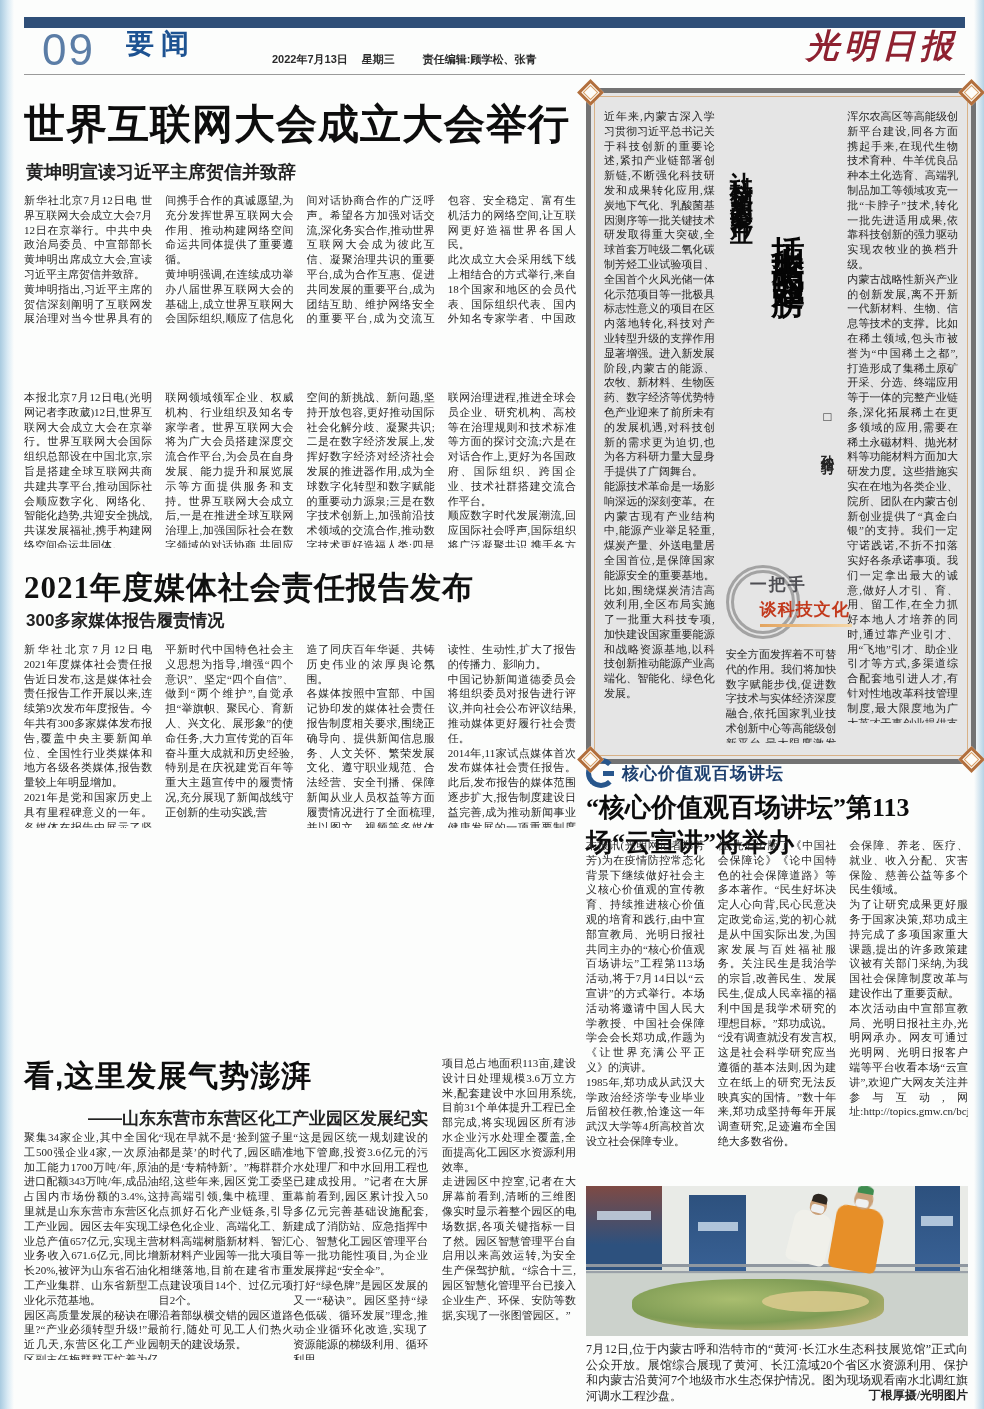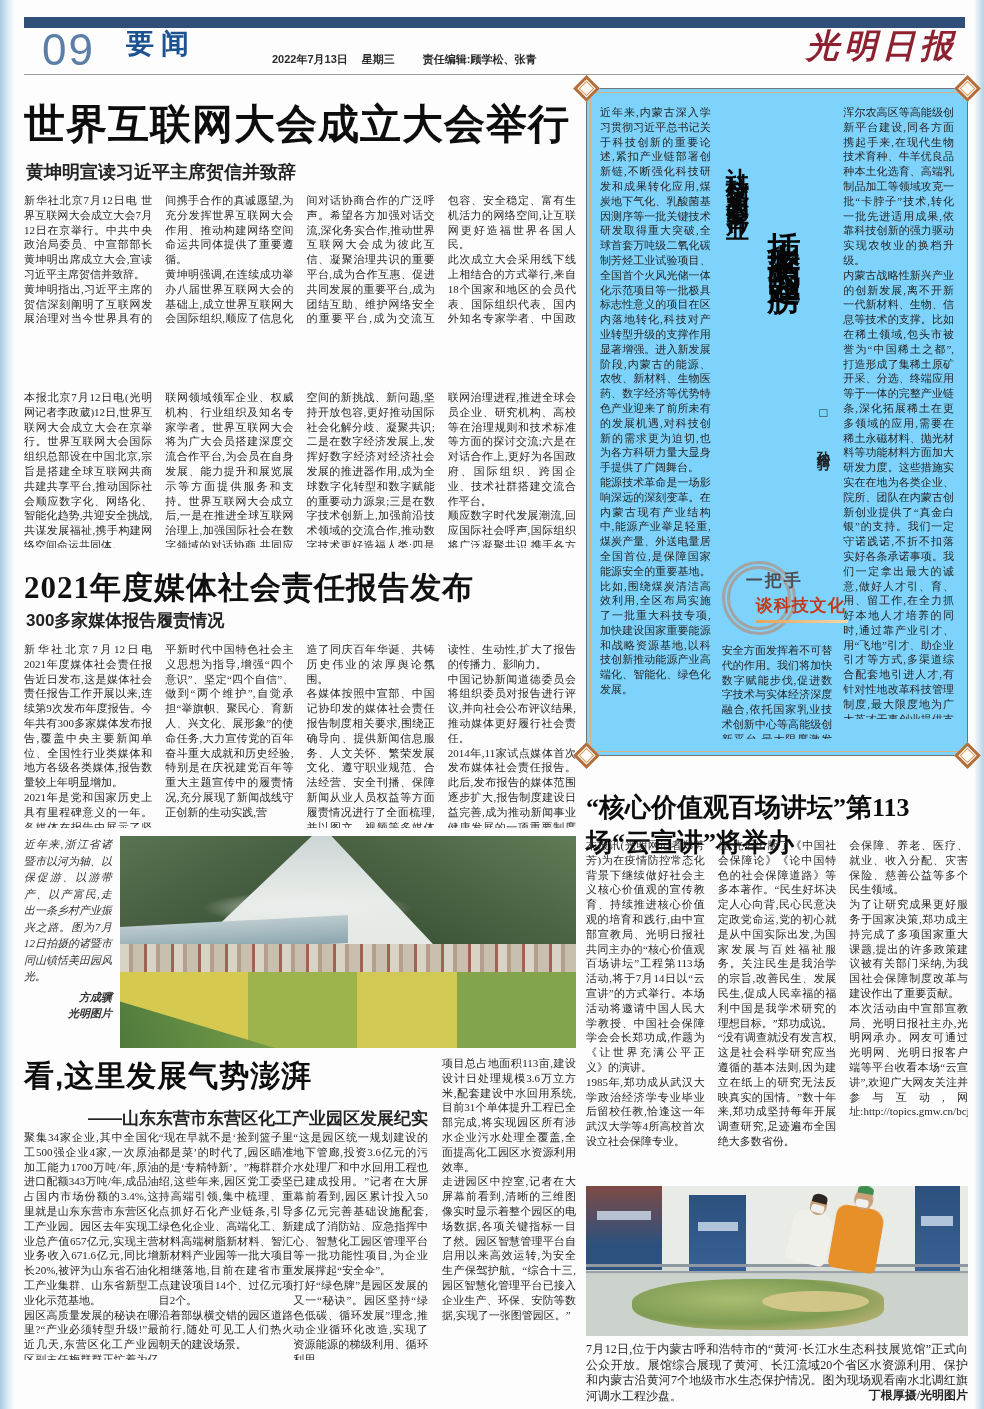--- a/index.html
+++ b/index.html
@@ -73,22 +73,22 @@
   .a4-sub{font-size:17px;font-weight:bold;color:#222;margin-top:10px;
         font-family:"Liberation Sans","DejaVu Sans",sans-serif;text-align:right;}
   .a4-byline{margin:10px 0 8px;display:flex;align-items:baseline;gap:8px;}
   .a4-byline .role{font-size:10.5px;color:#333;}
   .a4-byline .name{font-size:14px;font-weight:bold;font-style:italic;color:#111;}
   .a4-body{display:flex;height:230px;}
   .a4-body>div{flex:1;}
   .a4-side{width:134px;height:353px;}
 
   
-  .sci-box{position:absolute;left:586px;top:88px;width:380px;height:666px;background:#7dd3fc;
-        border:1px solid #737373;}
+  .sci-box{position:absolute;left:586px;top:88px;width:380px;height:666px;background:#e5e5e5;
+        border:5px solid #737373;}
   .sci-box::before{content:"";position:absolute;inset:3px;border:1px solid #d8b astroke;border:1px solid #d8b186;pointer-events:none;}
   .knot{position:absolute;width:13px;height:13px;border:3px solid #b26f3d;background:#fdfcf8;
         transform:rotate(45deg);z-index:3;}
   .knot::after{content:"";position:absolute;inset:1px;border:1px solid #d79d63;}
   .knot.tl{left:-10px;top:-10px}.knot.tr{right:-10px;top:-10px}
   .knot.bl{left:-10px;bottom:-10px}.knot.br{right:-10px;bottom:-10px}
   .sci-inner{position:absolute;inset:0;padding:16px 13px;display:flex;gap:11px;z-index:1;}
   .sci-col{width:112px;overflow:hidden;}
   .sci-mid{width:112px;display:flex;flex-direction:column;}
   .vtitle-block{height:452px;display:flex;justify-content:center;gap:8px;}
@@ -190,38 +190,20 @@
     <div class="coltext">新华社北京7月12日电 2021年度媒体社会责任报告近日发布,这是媒体社会责任报告工作开展以来,连续第9次发布年度报告。今年共有300多家媒体发布报告,覆盖中央主要新闻单位、全国性行业类媒体和地方各级各类媒体,报告数量较上年明显增加。
 2021年是党和国家历史上具有里程碑意义的一年。各媒体在报告中展示了坚持以习近</div>
     <div class="coltext">平新时代中国特色社会主义思想为指导,增强“四个意识”、坚定“四个自信”、做到“两个维护”,自觉承担“举旗帜、聚民心、育新人、兴文化、展形象”的使命任务,大力宣传党的百年奋斗重大成就和历史经验,特别是在庆祝建党百年等重大主题宣传中的履责情况,充分展现了新闻战线守正创新的生动实践,营</div>
     <div class="coltext">造了同庆百年华诞、共铸历史伟业的浓厚舆论氛围。
 各媒体按照中宣部、中国记协印发的媒体社会责任报告制度相关要求,围绕正确导向、提供新闻信息服务、人文关怀、繁荣发展文化、遵守职业规范、合法经营、安全刊播、保障新闻从业人员权益等方面履责情况进行了全面梳理,并以图文、视频等多媒体形式呈现,增强了报告的可</div>
     <div class="coltext">读性、生动性,扩大了报告的传播力、影响力。
 中国记协新闻道德委员会将组织委员对报告进行评议,并向社会公布评议结果,推动媒体更好履行社会责任。
 2014年,11家试点媒体首次发布媒体社会责任报告。此后,发布报告的媒体范围逐步扩大,报告制度建设日益完善,成为推动新闻事业健康发展的一项重要制度安排。</div>
   </div>
 
-  <div class="lphoto-row">
-    <div class="lcaption">
-      <span>近年来,浙江省诸暨市以河为轴、以保促游、以游带产、以产富民,走出一条乡村产业振兴之路。图为7月12日拍摄的诸暨市同山镇恬美田园风光。</span>
-      <div class="lcredit">
-        <div>方成骥</div>
-        <div>光明图片</div>
-      </div>
-    </div>
-    <div class="lphoto">
-      <div class="mountain1"></div>
-      <div class="mountain2"></div>
-      <div class="mist"></div>
-      <div class="river"></div>
-      <div class="village"></div>
-      <div class="fields"></div>
-      <div class="field-fg"></div>
-    </div>
-  </div>
 
   <div class="a4">
     <div class="a4-main">
       <div class="a4-head">看,这里发展气势澎湃</div>
       <div class="a4-sub">——山东东营市东营区化工产业园区发展纪实</div>
       <div class="a4-body">
         <div class="coltext">聚集34家企业,其中全国化工500强企业4家,一次原油加工能力1700万吨/年,原油进口配额343万吨/年,成品油占国内市场份额的3.4%,这里就是山东东营市东营区化工产业园。园区去年实现工业总产值657亿元,实现主营业务收入671.6亿元,同比增长20%,被评为山东省石油化工产业集群、山东省新型工业化示范基地。
 园区高质量发展的秘诀在哪里?“产业必须转型升级!”最近几天,东营区化工产业园区副主任梅群群正忙着为亿科高端树脂新材料产业园项目顺利推进跑手续,该项目一</div>
         <div class="coltext">“现在早就不是‘捡到篮子里都是菜’的时代了,园区瞄准的是‘专精特新’。”梅群群介绍,这些年来,园区党工委坚持高端引领,集中梳理、重点抓好石化产业链条,引导绿色化企业、高端化工、新材料高端树脂新材料、智汇新材料产业园等一批大项目相继落地,目前在建省市重点建设项目14个、过亿元项目2个。
 沿着部纵横交错的园区道路前行,随处可见工人们热火朝天的建设场景。</div>
@@ -259,20 +241,24 @@
       </div>
       <div class="sci-col">
         <div class="coltext" style="height:614px"><span>浑尔农高区等高能级创新平台建设,同各方面携起手来,在现代生物技术育种、牛羊优良品种本土化选育、高端乳制品加工等领域攻克一批“卡脖子”技术,转化一批先进适用成果,依靠科技创新的强力驱动实现农牧业的换档升级。
 内蒙古战略性新兴产业的创新发展,离不开新一代新材料、生物、信息等技术的支撑。比如在稀土领域,包头市被誉为“中国稀土之都”,打造形成了集稀土原矿开采、分选、终端应用等于一体的完整产业链条,深化拓展稀土在更多领域的应用,需要在稀土永磁材料、抛光材料等功能材料方面加大研发力度。这些措施实实在在地为各类企业、院所、团队在内蒙古创新创业提供了“真金白银”的支持。我们一定守诺践诺,不折不扣落实好各条承诺事项。我们一定拿出最大的诚意,做好人才引、育、用、留工作,在全力抓好本地人才培养的同时,通过靠产业引才、用“飞地”引才、助企业引才等方式,多渠道综合配套地引进人才,有针对性地改革科技管理制度,最大限度地为广大英才干事创业提供支持、创造便利。</span>
           
         </div>
       </div>
     </div>
   </div>
 
+  <div class="forum-logo">
+    <div class="gicon"></div>
+    <div class="forum-logo-label">核心价值观百场讲坛</div>
+  </div>
   <div class="forum-head">“核心价值观百场讲坛”第113场“云宣讲”将举办</div>
   <div class="forum-body bodyrow">
     <div class="coltext">本报讯(光明网记者郑芳芳)为在疫情防控常态化背景下继续做好社会主义核心价值观的宣传教育、持续推进核心价值观的培育和践行,由中宣部宣教局、光明日报社共同主办的“核心价值观百场讲坛”工程第113场活动,将于7月14日以“云宣讲”的方式举行。本场活动将邀请中国人民大学教授、中国社会保障学会会长郑功成,作题为《让世界充满公平正义》的演讲。
 1985年,郑功成从武汉大学政治经济学专业毕业后留校任教,恰逢这一年武汉大学等4所高校首次设立社会保障专业。</div>
     <div class="coltext">位,先后出版了《中国社会保障论》《论中国特色的社会保障道路》等多本著作。“民生好坏决定人心向背,民心民意决定政党命运,党的初心就是从中国实际出发,为国家发展与百姓福祉服务。关注民生是我治学的宗旨,改善民生、发展民生,促成人民幸福的福利中国是我学术研究的理想目标。”郑功成说。
 “没有调查就没有发言权,这是社会科学研究应当遵循的基本法则,因为建立在纸上的研究无法反映真实的国情。”数十年来,郑功成坚持每年开展调查研究,足迹遍布全国绝大多数省份。</div>
     <div class="coltext">会保障、养老、医疗、就业、收入分配、灾害保险、慈善公益等多个民生领域。
 为了让研究成果更好服务于国家决策,郑功成主持完成了多项国家重大课题,提出的许多政策建议被有关部门采纳,为我国社会保障制度改革与建设作出了重要贡献。
 本次活动由中宣部宣教局、光明日报社主办,光明网承办。网友可通过光明网、光明日报客户端等平台收看本场“云宣讲”,欢迎广大网友关注并参与互动,网址:http://topics.gmw.cn/bcjt/。</div>
   </div>

